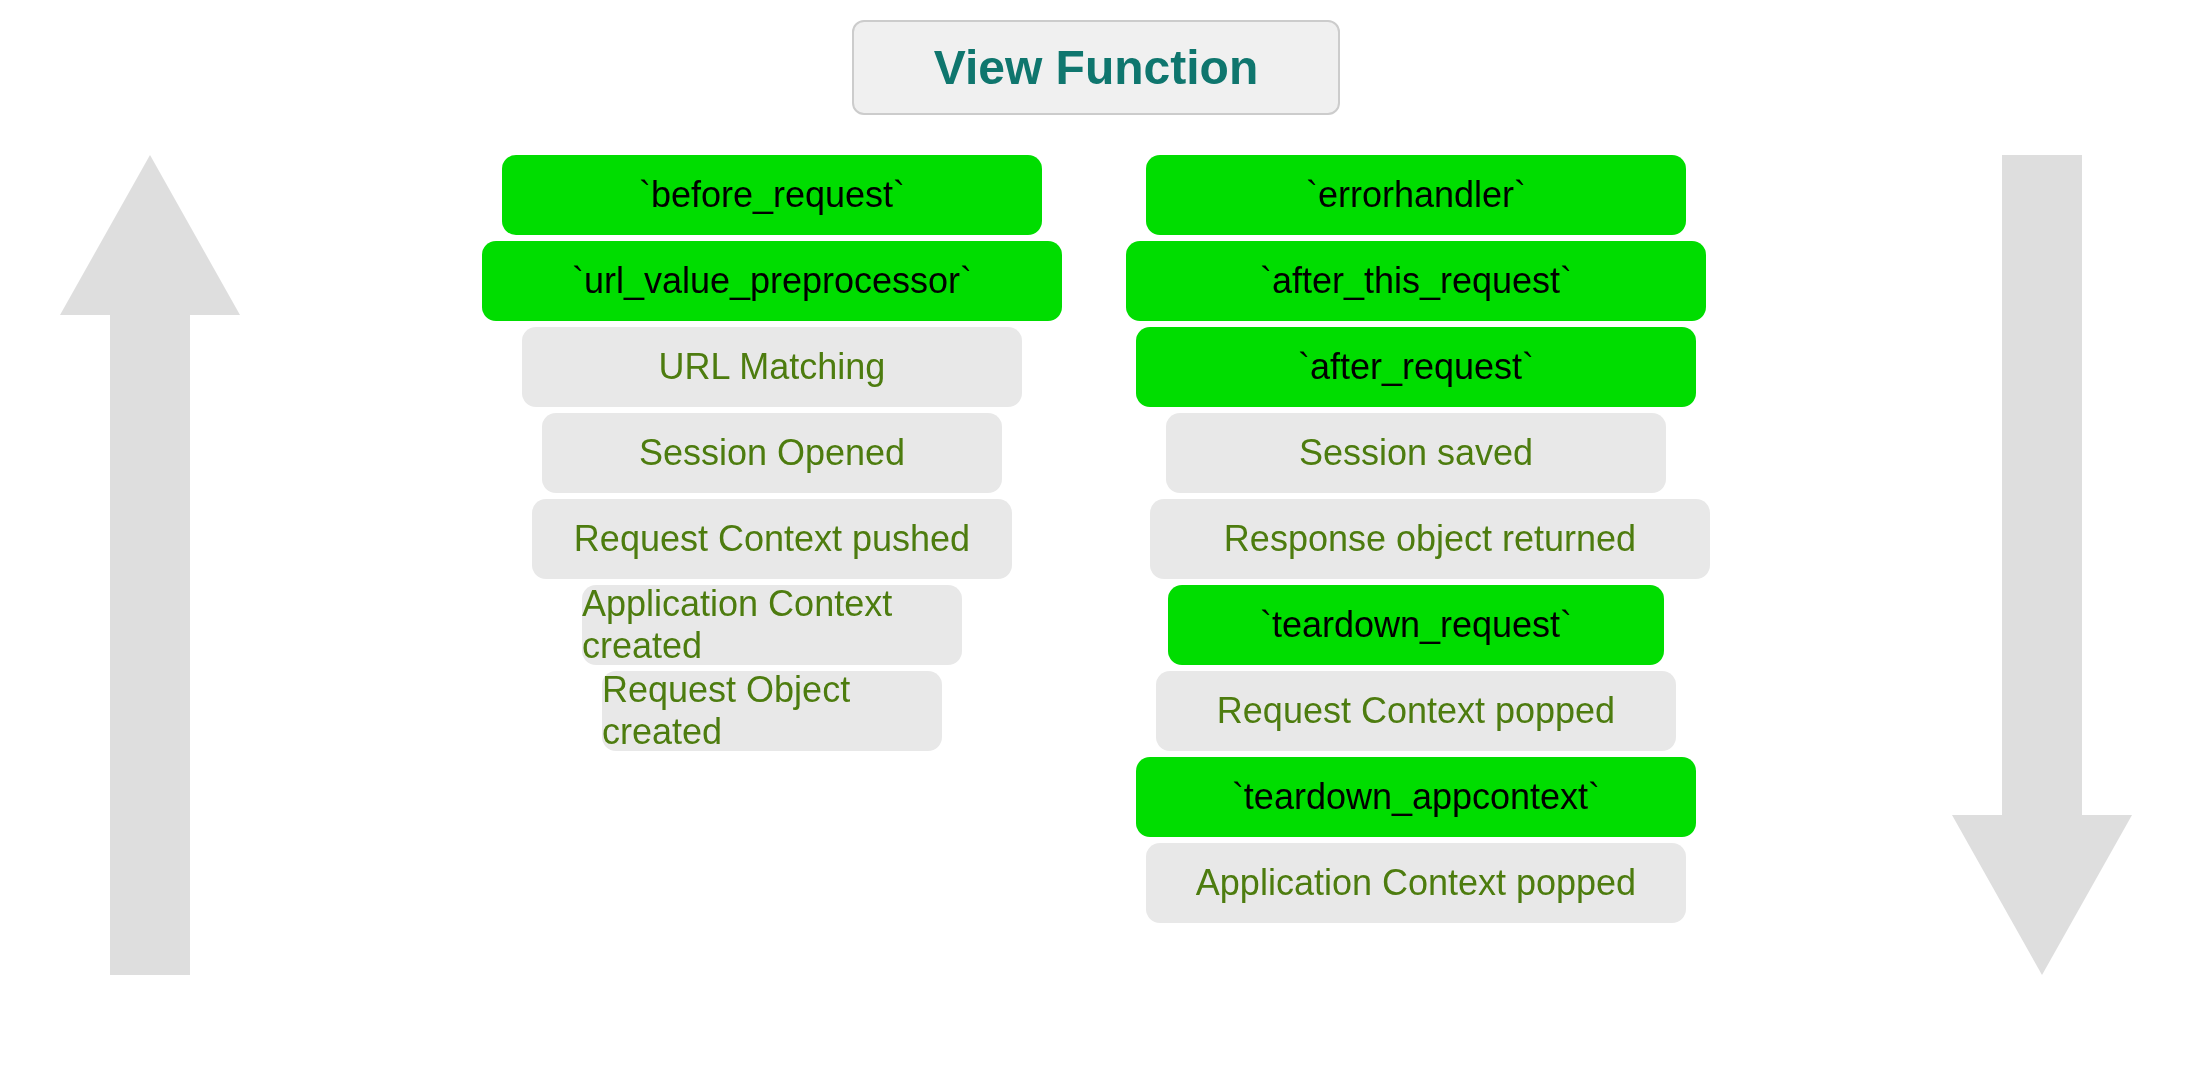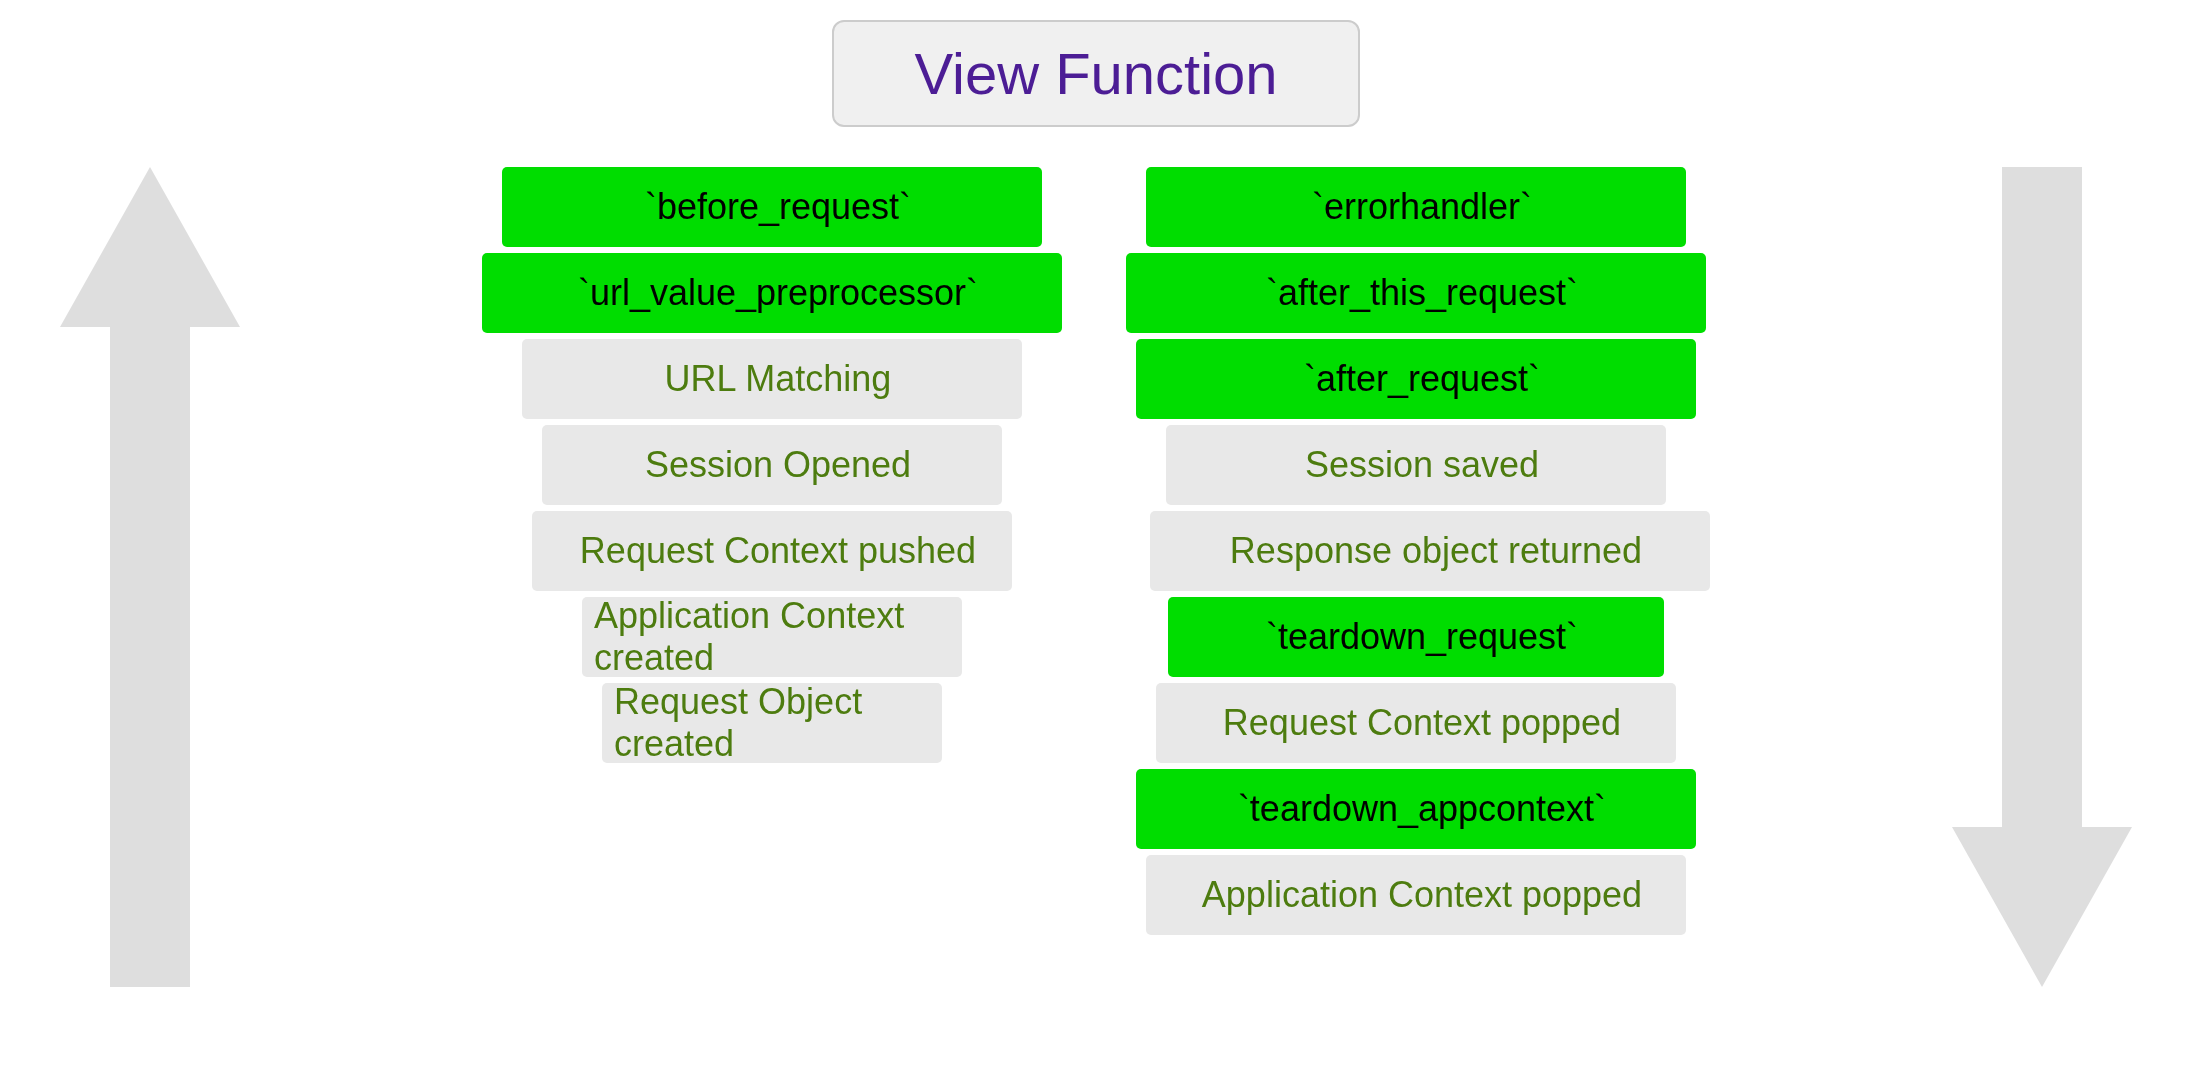--- a/index.html
+++ b/index.html
@@ -27,23 +27,23 @@
       border: 2px solid #cccccc;
       background: #f0f0f0;
       border-radius: 12px;
       padding: 18px 80px;
       margin-bottom: 40px;
       position: relative;
       z-index: 10;
     }
 
     .view-function-box span {
-      font-size: 58px;
-      color: #4c1d95;
-      font-weight: 400;
+      font-size: 48px;
+      color: #0f766e;
+      font-weight: 700;
     }
 
     
     .pyramids-area {
       display: flex;
       width: 100%;
       justify-content: center;
       gap: 60px;
       position: relative;
     }
@@ -74,29 +74,28 @@
     .right-pyramid {
       display: flex;
       flex-direction: column;
       align-items: center;
       gap: 6px;
       position: relative;
       z-index: 5;
     }
 
     .step-box {
-      border-radius: 5px;
+      border-radius: 14px;
       display: flex;
       align-items: center;
       justify-content: center;
       font-size: 36px;
       font-weight: 400;
       height: 80px;
       border: none;
-      padding-left: 12px;
     }
 
     .step-gray {
       background: #e8e8e8;
       color: #4d7c0f;
     }
 
     .step-green {
       background: #00dd00;
       color: #000000;

